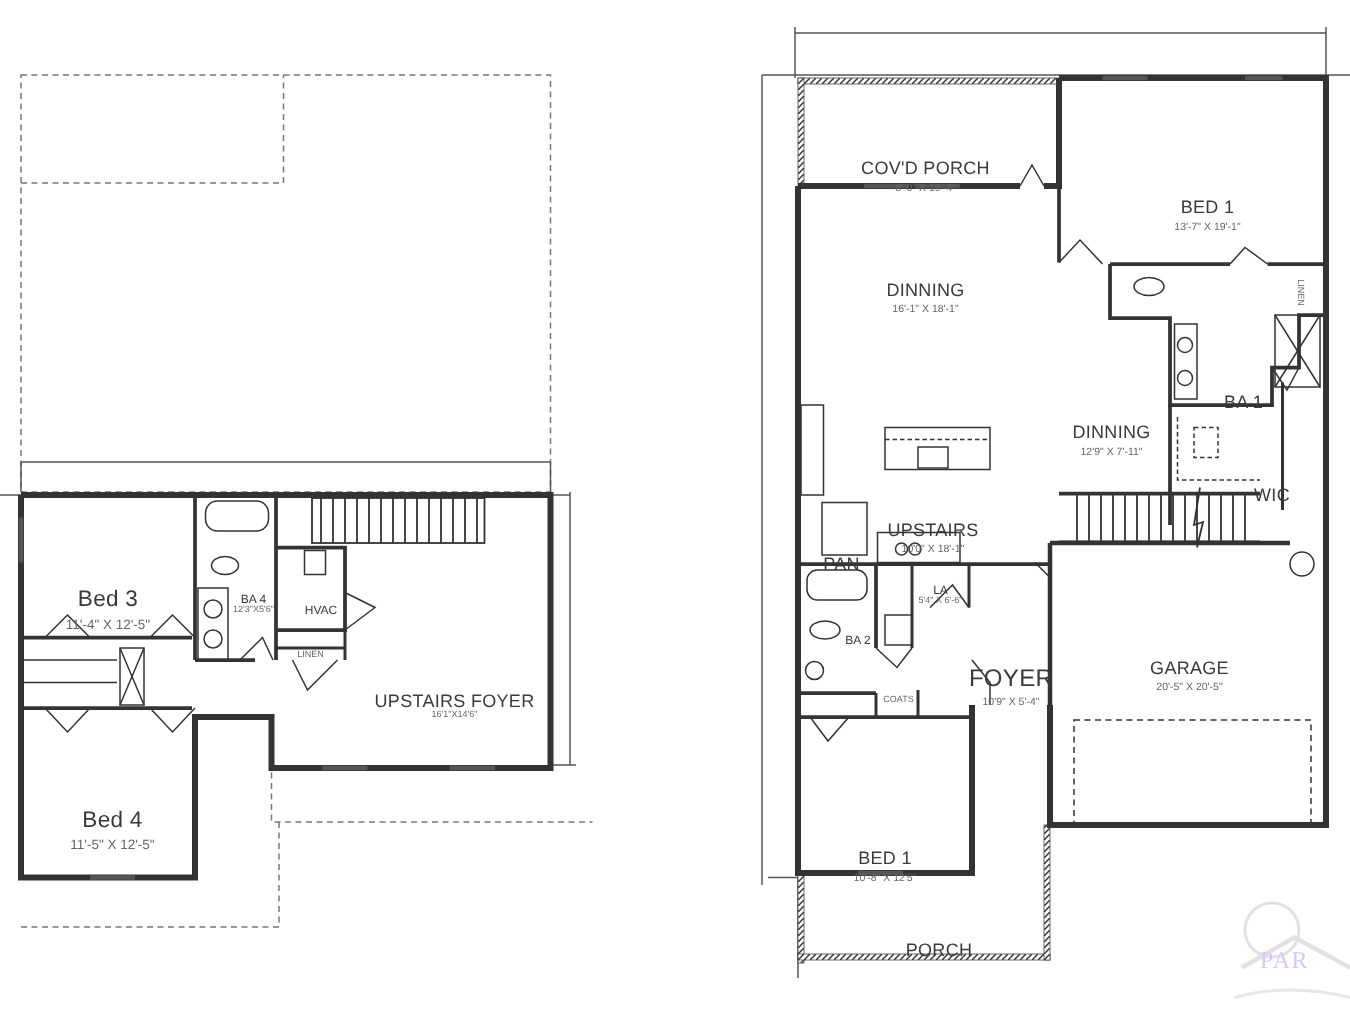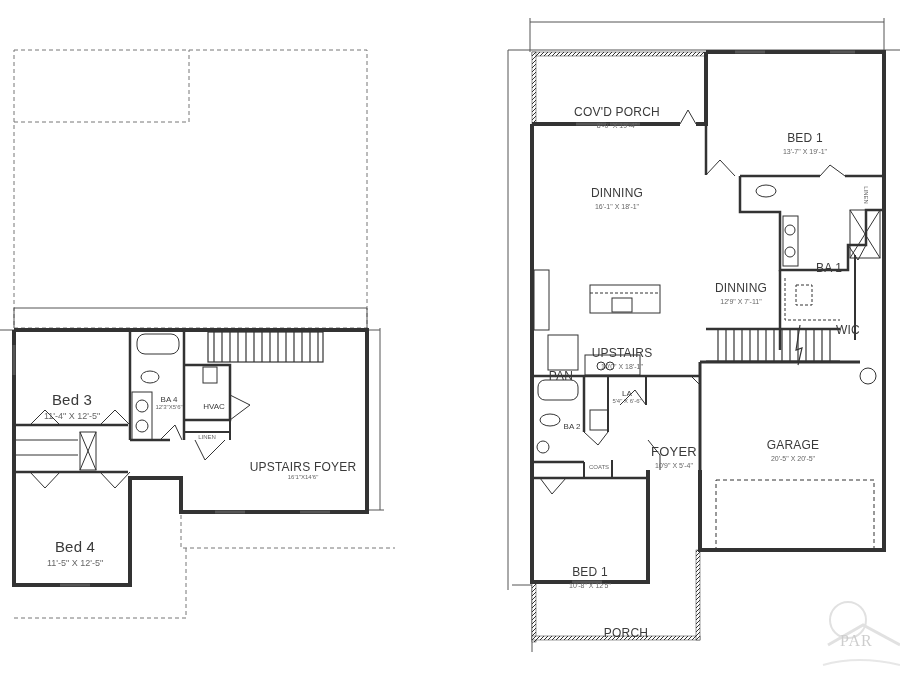--- a/index.html
+++ b/index.html
@@ -263,21 +263,21 @@
   <div class="nm">PAN</div>
 </div>
 <div class="lbl" style="left:627px;top:389px;">
   <div class="sm">LA</div>
   <div class="tiny">5'4" X 6'-6"</div>
 </div>
 <div class="lbl" style="left:572px;top:422px;">
   <div class="sm">BA 2</div>
 </div>
 <div class="lbl" style="left:674px;top:420px;">
-  <div class="nm" style="font-size:13px;">FOYER</div>
+  <div class="nm" style="font-size:16px;">FOYER</div>
   <div class="dim">10'9" X 5'-4"</div>
 </div>
 <div class="lbl" style="left:599px;top:464px;">
   <div class="tiny">COATS</div>
 </div>
 <div class="lbl" style="left:793px;top:414px;">
   <div class="nm">GARAGE</div>
   <div class="dim">20'-5" X 20'-5"</div>
 </div>
 <div class="lbl" style="left:590px;top:541px;">
@@ -287,14 +287,14 @@
 <div class="lbl" style="left:626px;top:602px;text-align:right;">
   <div class="nm">PORCH</div>
 </div>
 
 <div class="wm">
   <svg width="82" height="85">
     <circle cx="30" cy="30" r="18" fill="none" stroke="#aaa" stroke-width="2"></circle>
     <path d="M10,55 L45,35 L82,55" fill="none" stroke="#aaa" stroke-width="3"></path>
     <path d="M5,75 Q40,65 82,75" fill="none" stroke="#bbb" stroke-width="2"></path>
   </svg>
-  <div style="position:absolute;left:22px;top:42px;font-size:16px;color:#737373;font-family:'Liberation Serif',serif;letter-spacing:1px;">PAR</div>
+  <div style="position:absolute;left:22px;top:42px;font-size:16px;color:#8b5cf6;font-family:'Liberation Serif',serif;letter-spacing:1px;">PAR</div>
 </div>
 
 </body></html>

